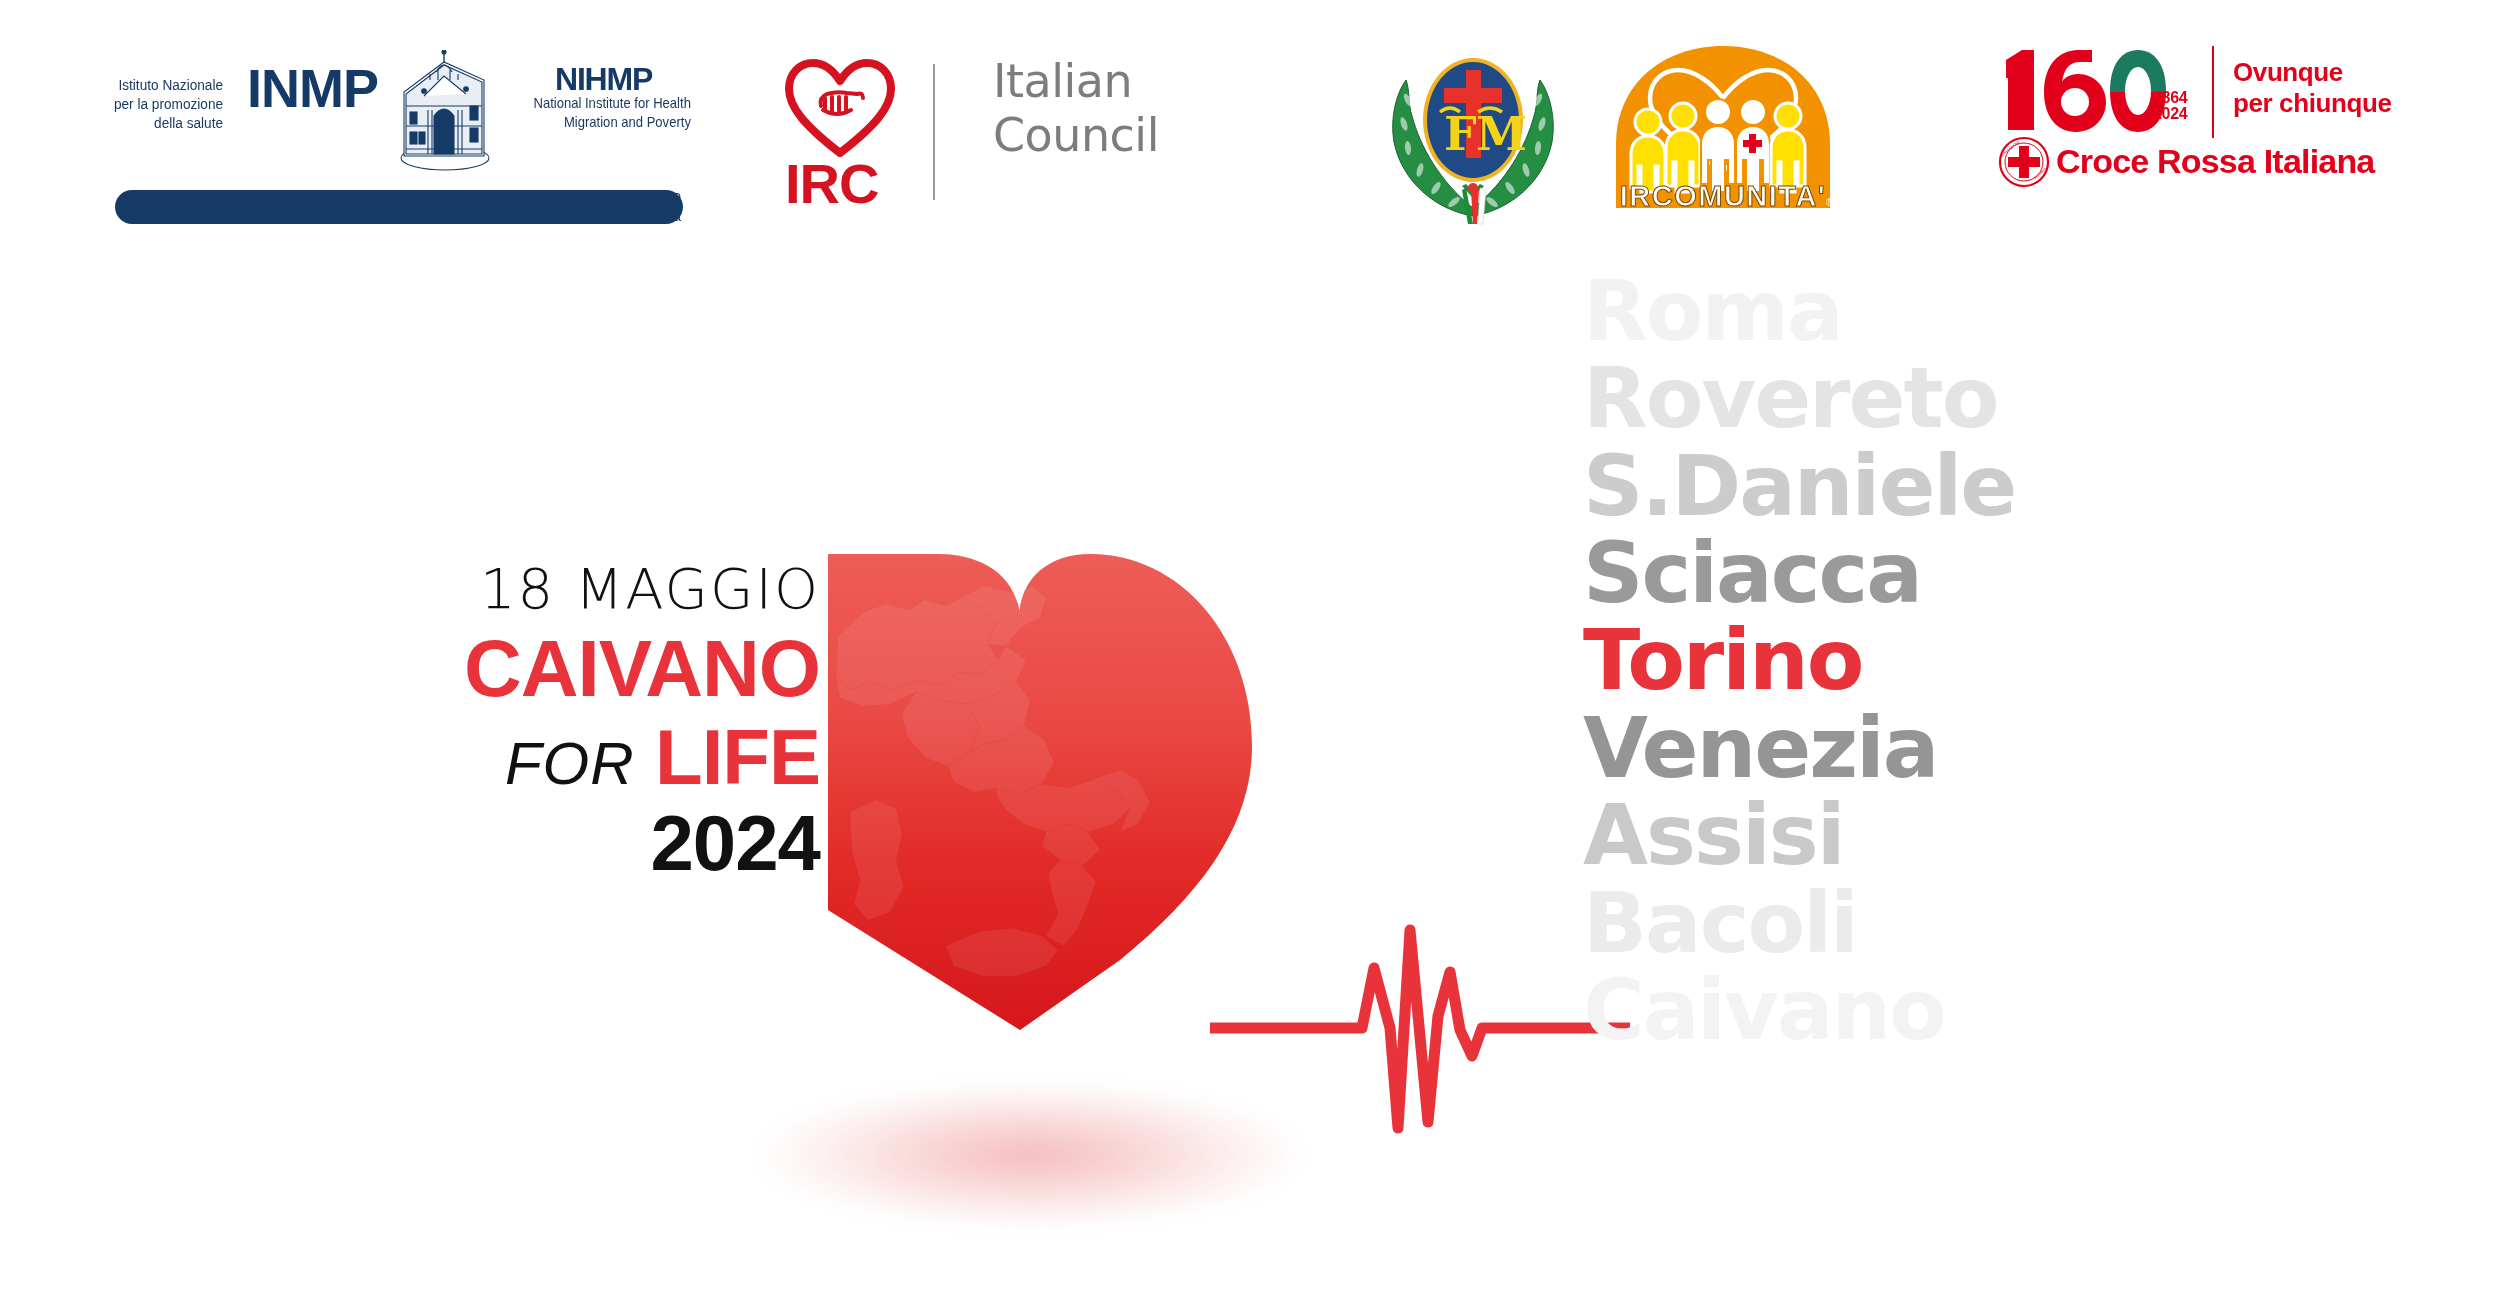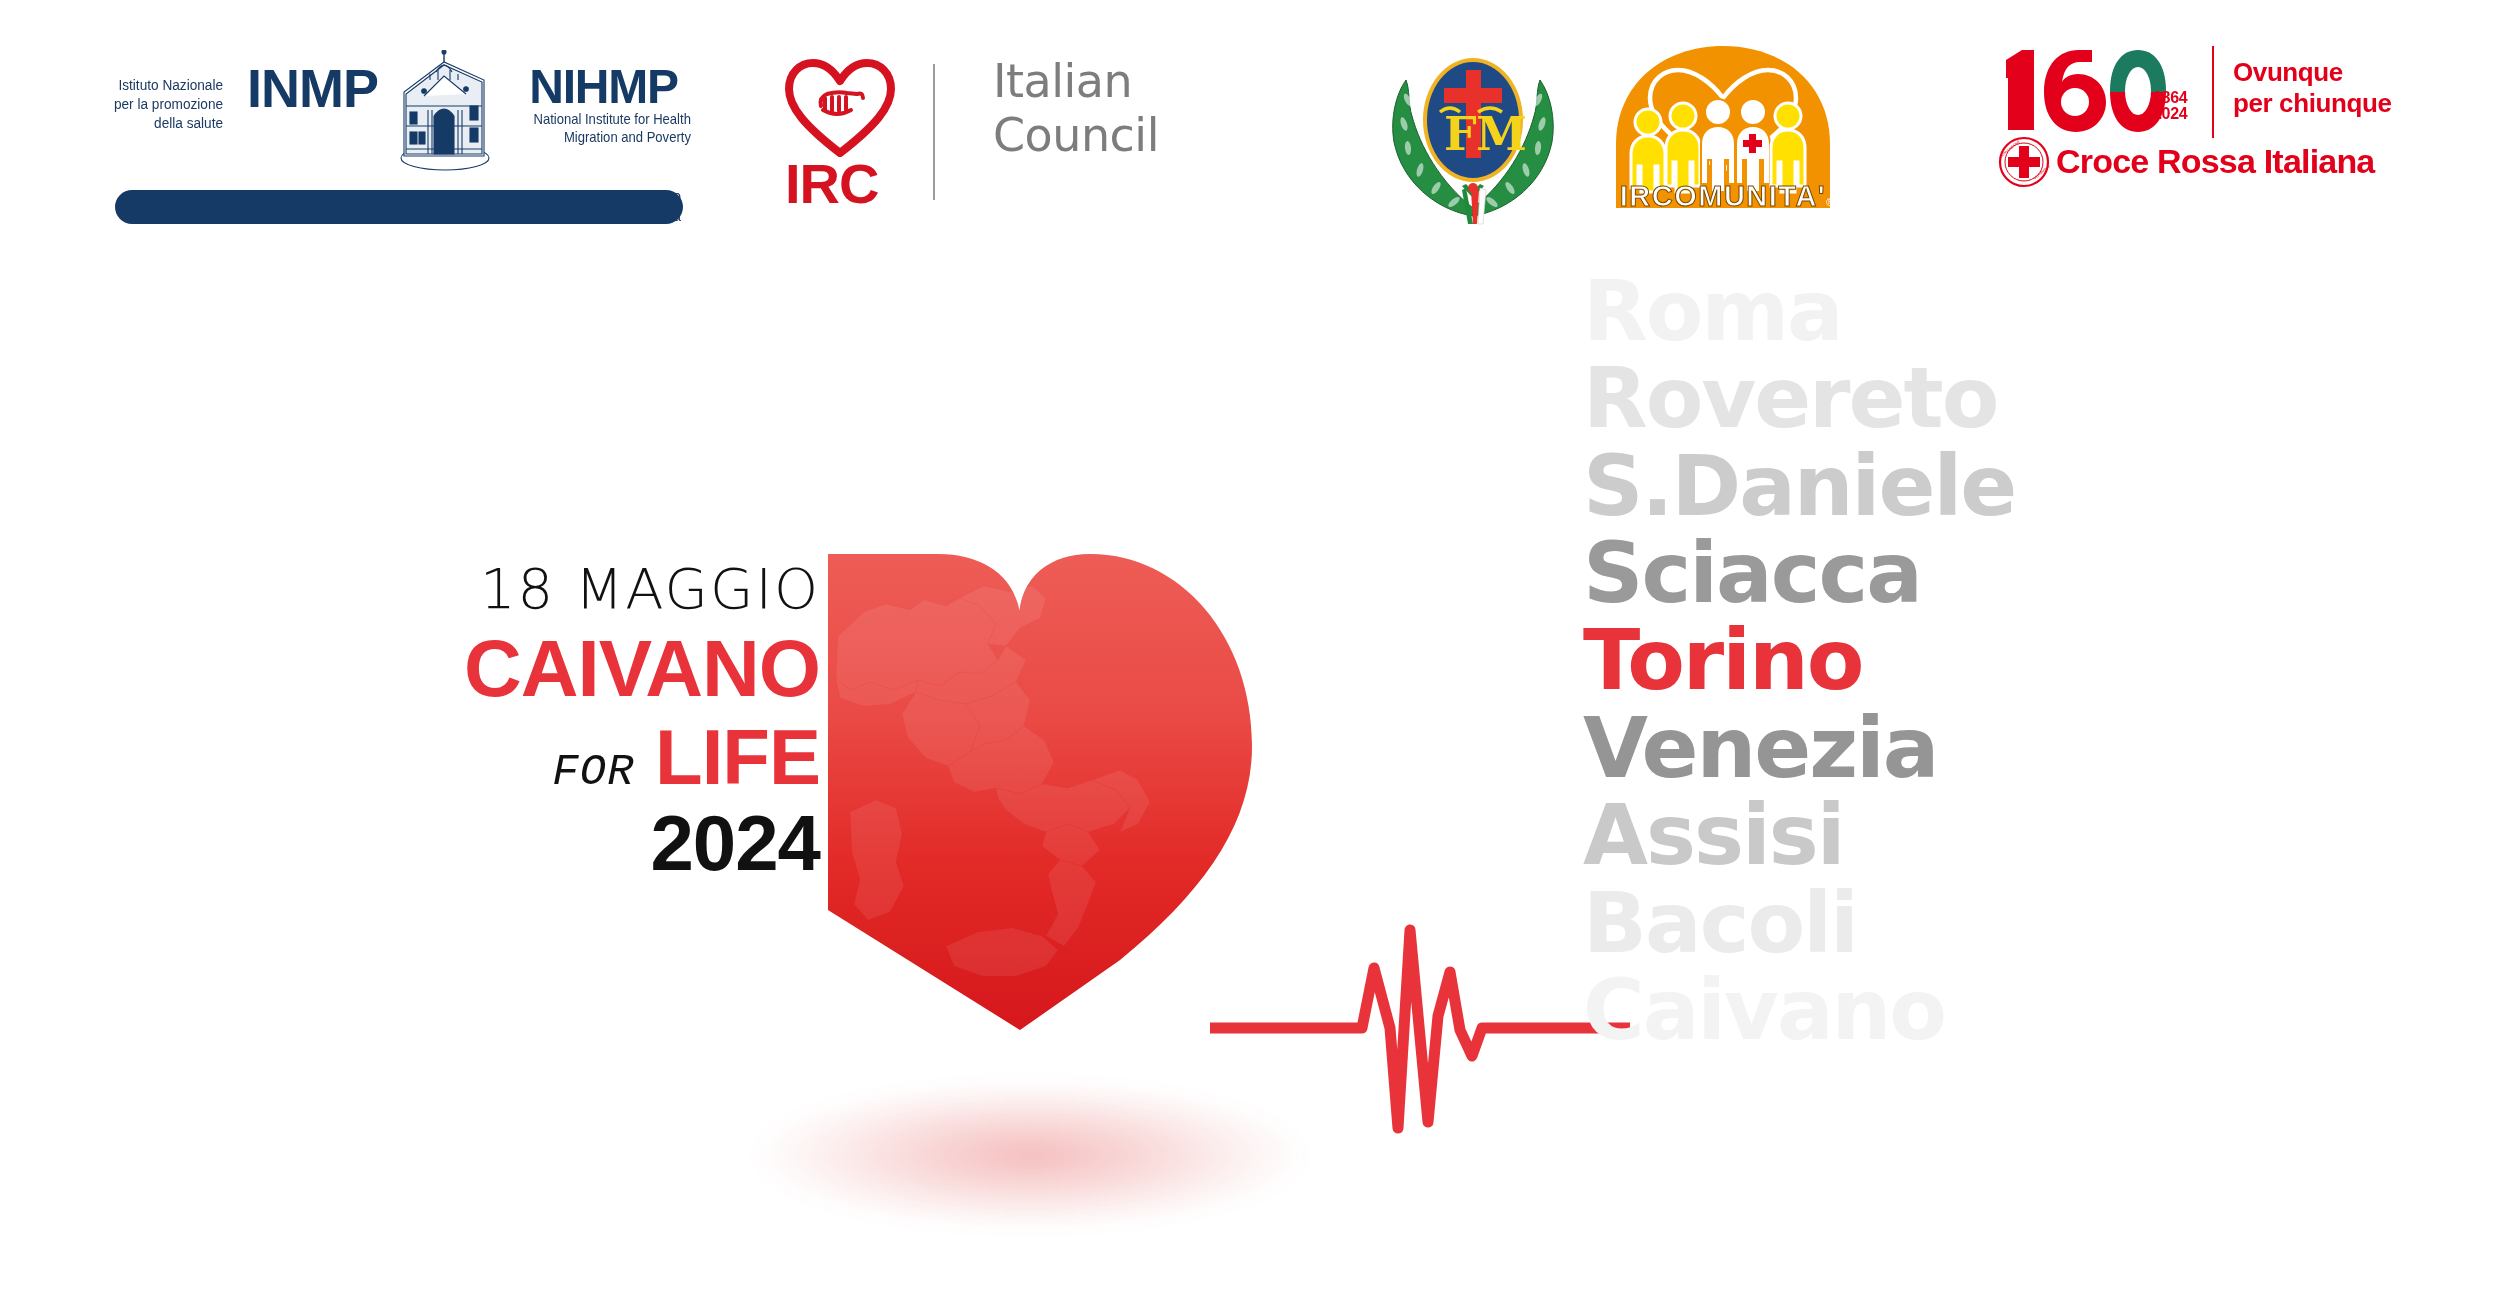--- a/index.html
+++ b/index.html
@@ -26,21 +26,21 @@
     transform:scaleX(.88); transform-origin:right center;
     padding-top:12px; white-space:nowrap;
   }
   .inmp-big{
     color:#163a66; font-size:54px; font-weight:bold; letter-spacing:-1px;
     line-height:.92; margin-left:24px;text-align:center;
   }
   #inmp-building{ width:130px; height:122px; margin:0 2px; position:relative; top:-14px;}
   .inmp-right{ margin-left:4px; }
   .nihmp-big{
-    color:#163a66; font-size:48px; font-weight:bold; letter-spacing:-1.2px; line-height:.95;
+    color:#163a66; font-size:32px; font-weight:bold; letter-spacing:-1.2px; line-height:.95;
     text-align:center;
   }
   .nihmp-sub{
     color:#1b3a63; font-size:14.5px; line-height:1.25; text-align:right;
     font-family:"Liberation Sans Narrow","Liberation Sans",sans-serif;
     transform:scaleX(.9); transform-origin:right center; white-space:nowrap;
   }
   .inmp-wide-line{
     color:#1b3a63; font-size:15.5px; line-height:1.22; text-align:right;
     font-family:"Liberation Sans Narrow","Liberation Sans",sans-serif;
@@ -120,22 +120,22 @@
     font-size:56px; font-weight:300; color:#111; letter-spacing:2px;
     font-family:"DejaVu Sans", sans-serif; line-height:1.05;
     margin-bottom:8px;
   }
   #t-caivano{
     font-size:80px; font-weight:bold; color:#E8333A; letter-spacing:-1px;
     line-height:1.05; margin-bottom:6px;
   }
   #t-forlife{ line-height:1.05; margin-bottom:4px; white-space:nowrap; }
   #t-for{
-    font-size:44px; font-style:italic; font-weight:400; color:#111;
-    letter-spacing:1px; font-family:Liberation Mono, monospace;
+    font-size:60px; font-style:italic; font-weight:400; color:#111;
+    letter-spacing:1px; font-family:Liberation Sans, sans-serif;
   }
   #t-life{
     font-size:78px; font-weight:bold; color:#E8333A; letter-spacing:-1px;
     margin-left:16px;
   }
   #t-year{
     font-size:78px; font-weight:bold; color:#111; letter-spacing:-1px; line-height:1.05;
   }
 
   

